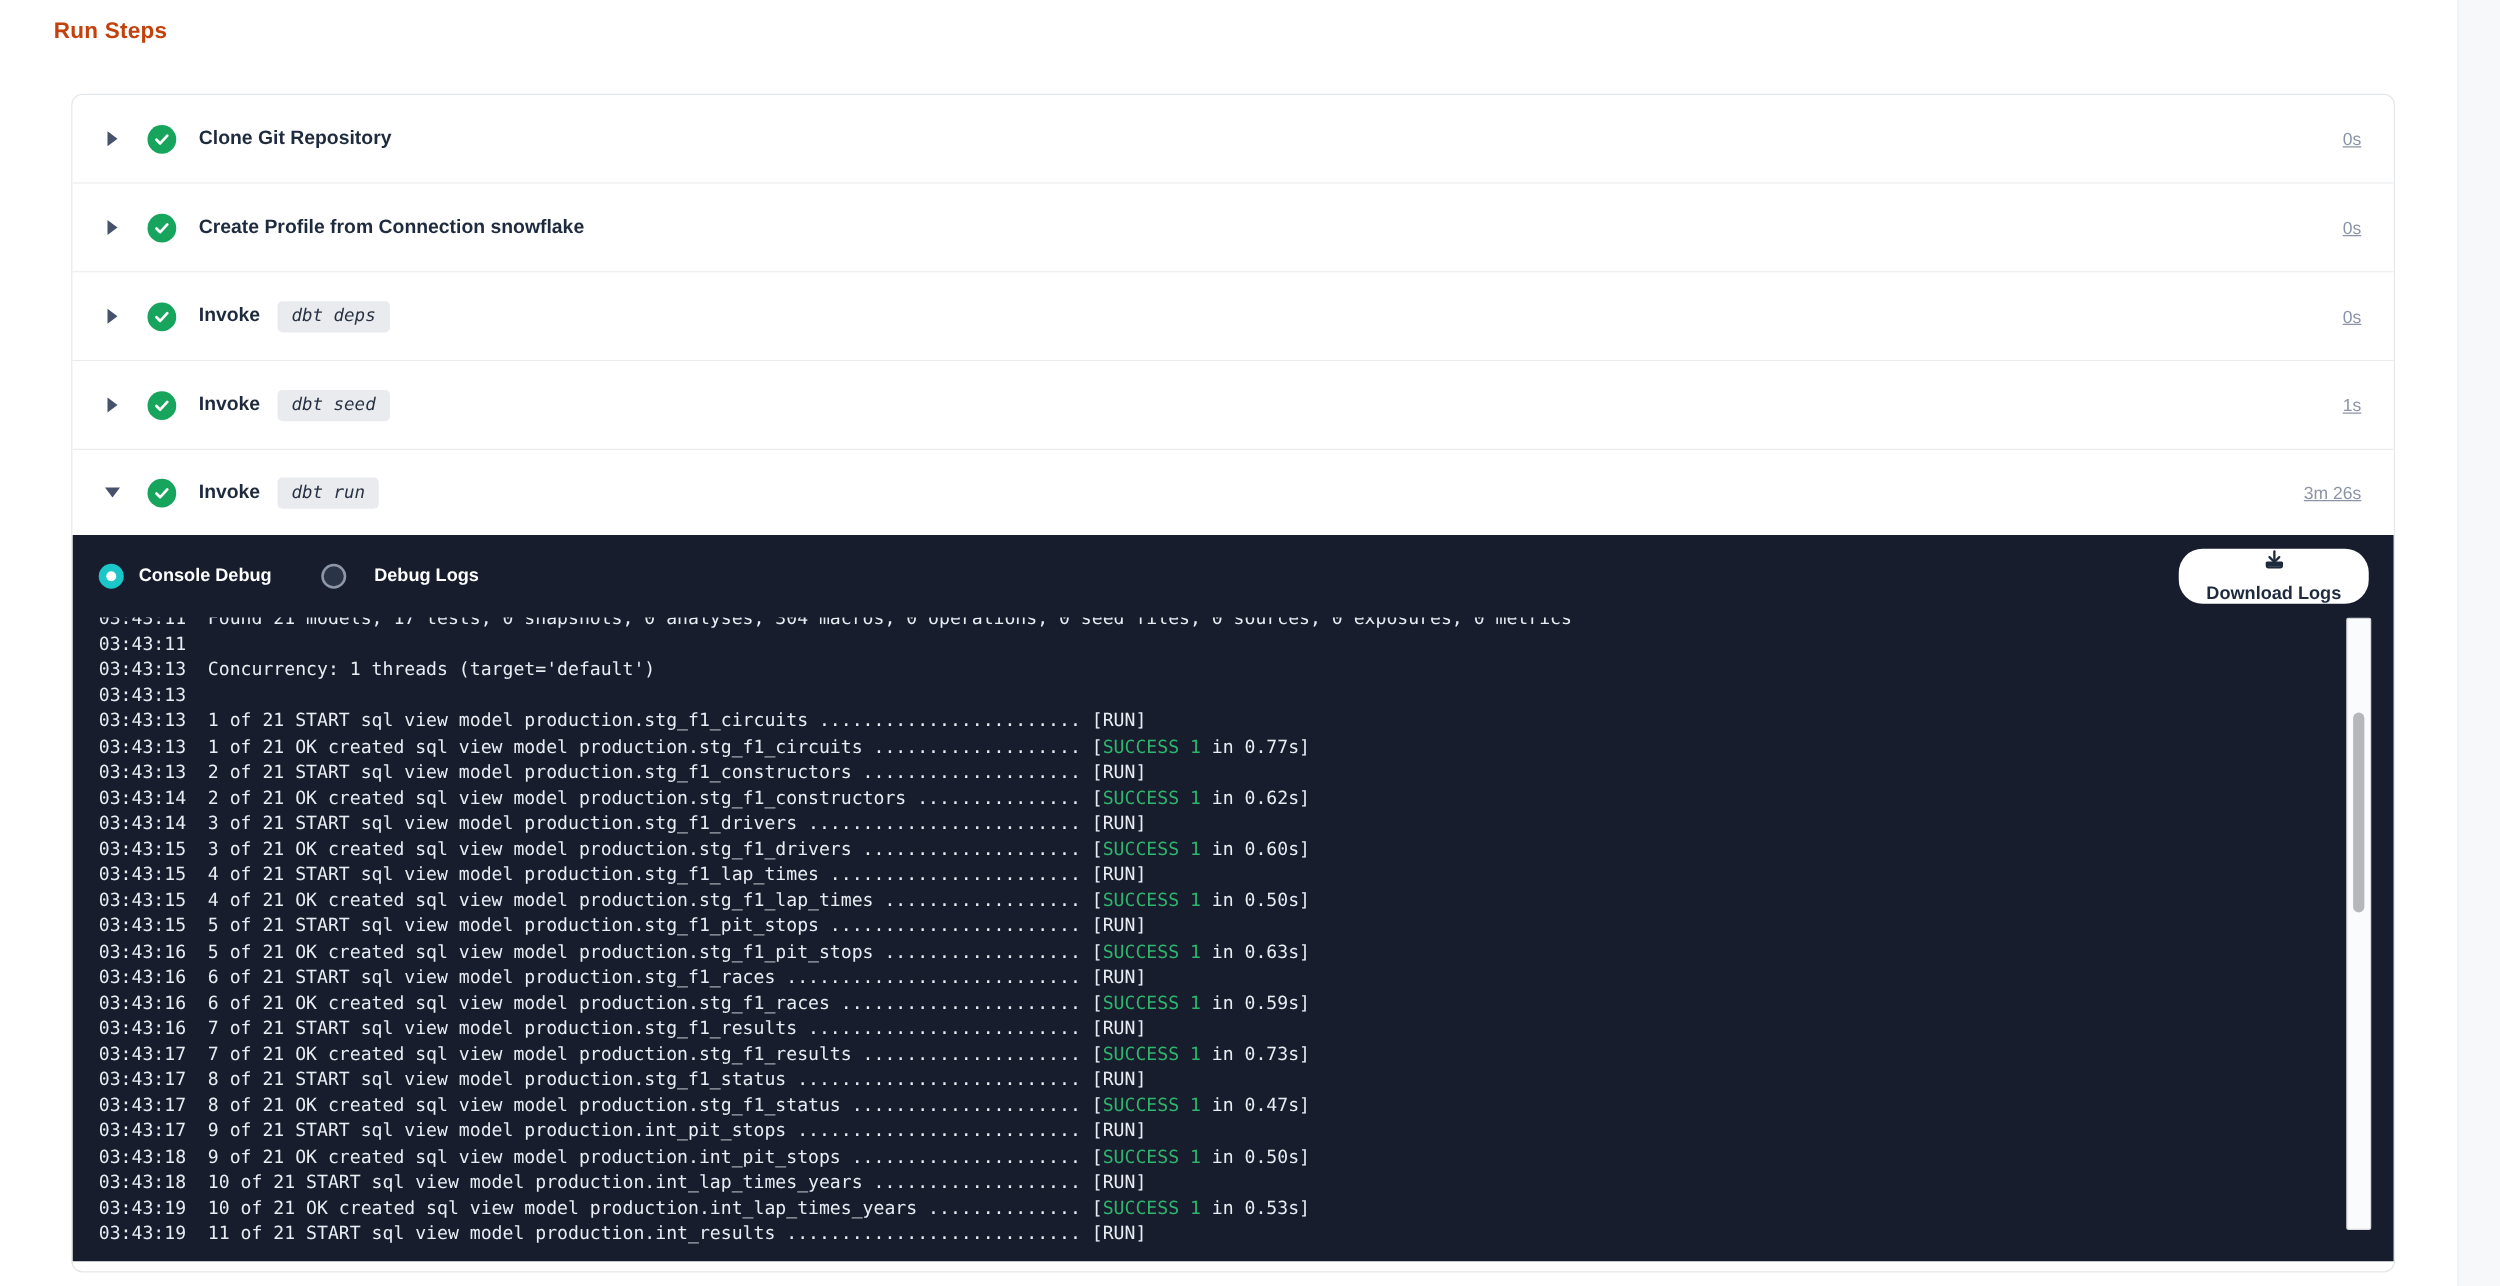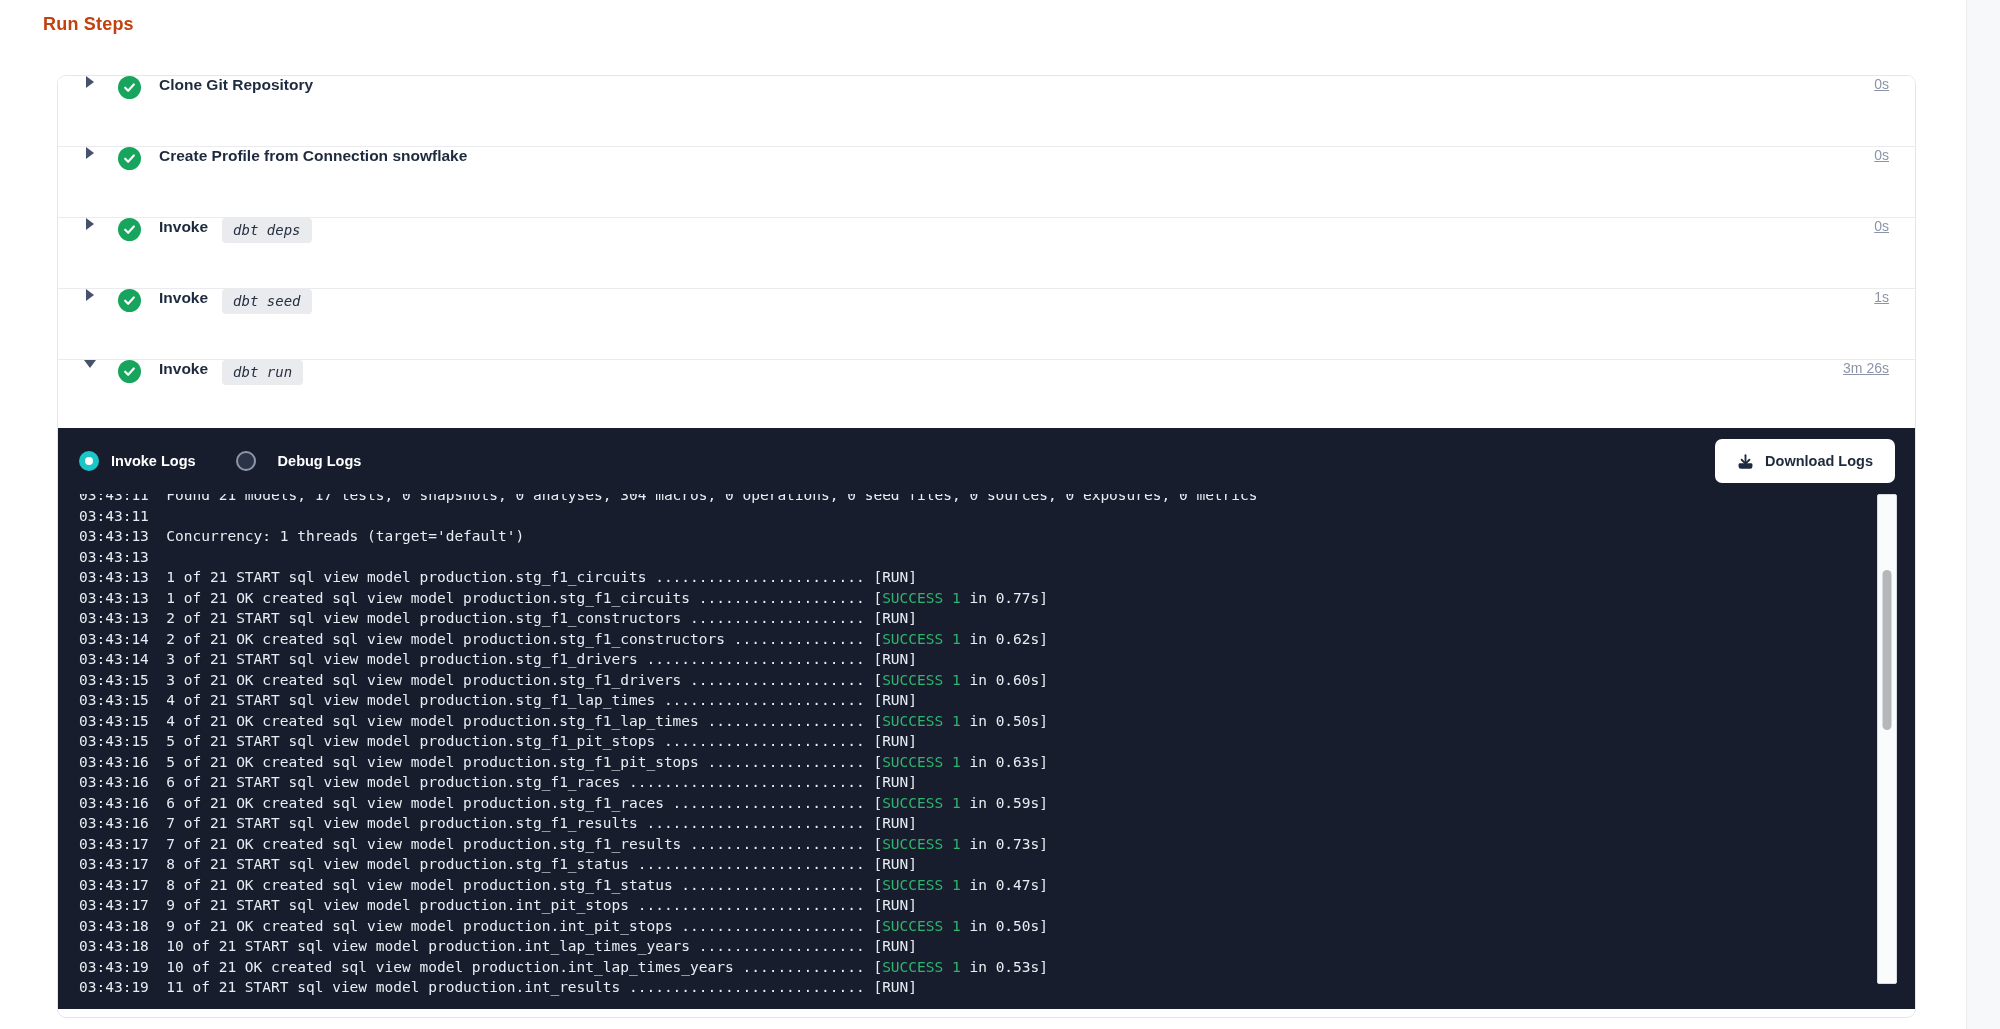--- a/index.html
+++ b/index.html
@@ -23,21 +23,21 @@
   .steps-card {
     margin:40px 50px 0 57px;
     background:#fff;
     border:1px solid #e4e7ea;
     border-radius:9px;
     overflow:hidden;
     padding-bottom:8px;
   }
   .step-row {
     height:71px;
-    display:flex; align-items:flex-start;
+    display:flex; align-items:center;
     padding:0 26px;
     border-bottom:1px solid #e9ebee;
     cursor:pointer;
     background:#fff;
   }
   .step-row.expanded { height:68px; border-bottom:none; }
   .caret { width:12px; display:flex; justify-content:center; }
   .caret .tri-right {
     width:0; height:0;
     border-style:solid;
@@ -99,26 +99,27 @@
     border:2.5px solid #8e97a8;
   }
   .radio-label {
     margin-left:12px;
     color:#ffffff; font-weight:700; font-size:14.5px;
   }
   .download-btn {
     margin-left:auto;
     height:44px;
     background:#ffffff;
-    border:none; border-radius:7px;
+    border:none; border-radius:19px;
     display:flex; align-items:center; gap:11px;
     padding:0 22px;
     font-family:"Liberation Sans", sans-serif;
     font-size:14.5px; font-weight:700; color:#1e2a3d;
     cursor:pointer;
+    flex-direction:column;
   }
   .download-btn svg { display:block; }
   .log-area {
     position:relative;
     height:515px;
     overflow:hidden;
   }
   .log-lines {
     font-family:"DejaVu Sans Mono", monospace;
     font-size:14.5px;
@@ -216,21 +217,21 @@
     <span class="step-title">Invoke</span>
     <span class="cmd-badge">dbt run</span>
     <span class="step-duration">3m 26s</span>
   </div>
       </div>
 
     <div class="console">
       <div class="console-header">
         <div class="radio-option">
           <span class="radio-glyph on"></span>
-          <span class="radio-label">Invoke Logs</span>
+          <span class="radio-label">Console Debug</span>
         </div>
         <div class="radio-option">
           <span class="radio-glyph off"></span>
           <span class="radio-label">Debug Logs</span>
         </div>
         <button class="download-btn">
           <span>
             <svg width="17" height="17" viewBox="0 0 24 24" fill="none" stroke="#1e2a3d" stroke-width="2.6" stroke-linecap="round" stroke-linejoin="round">
               <path d="M12 3v11"></path>
                 <path d="M6.5 9.5 12 15l5.5-5.5"></path>

